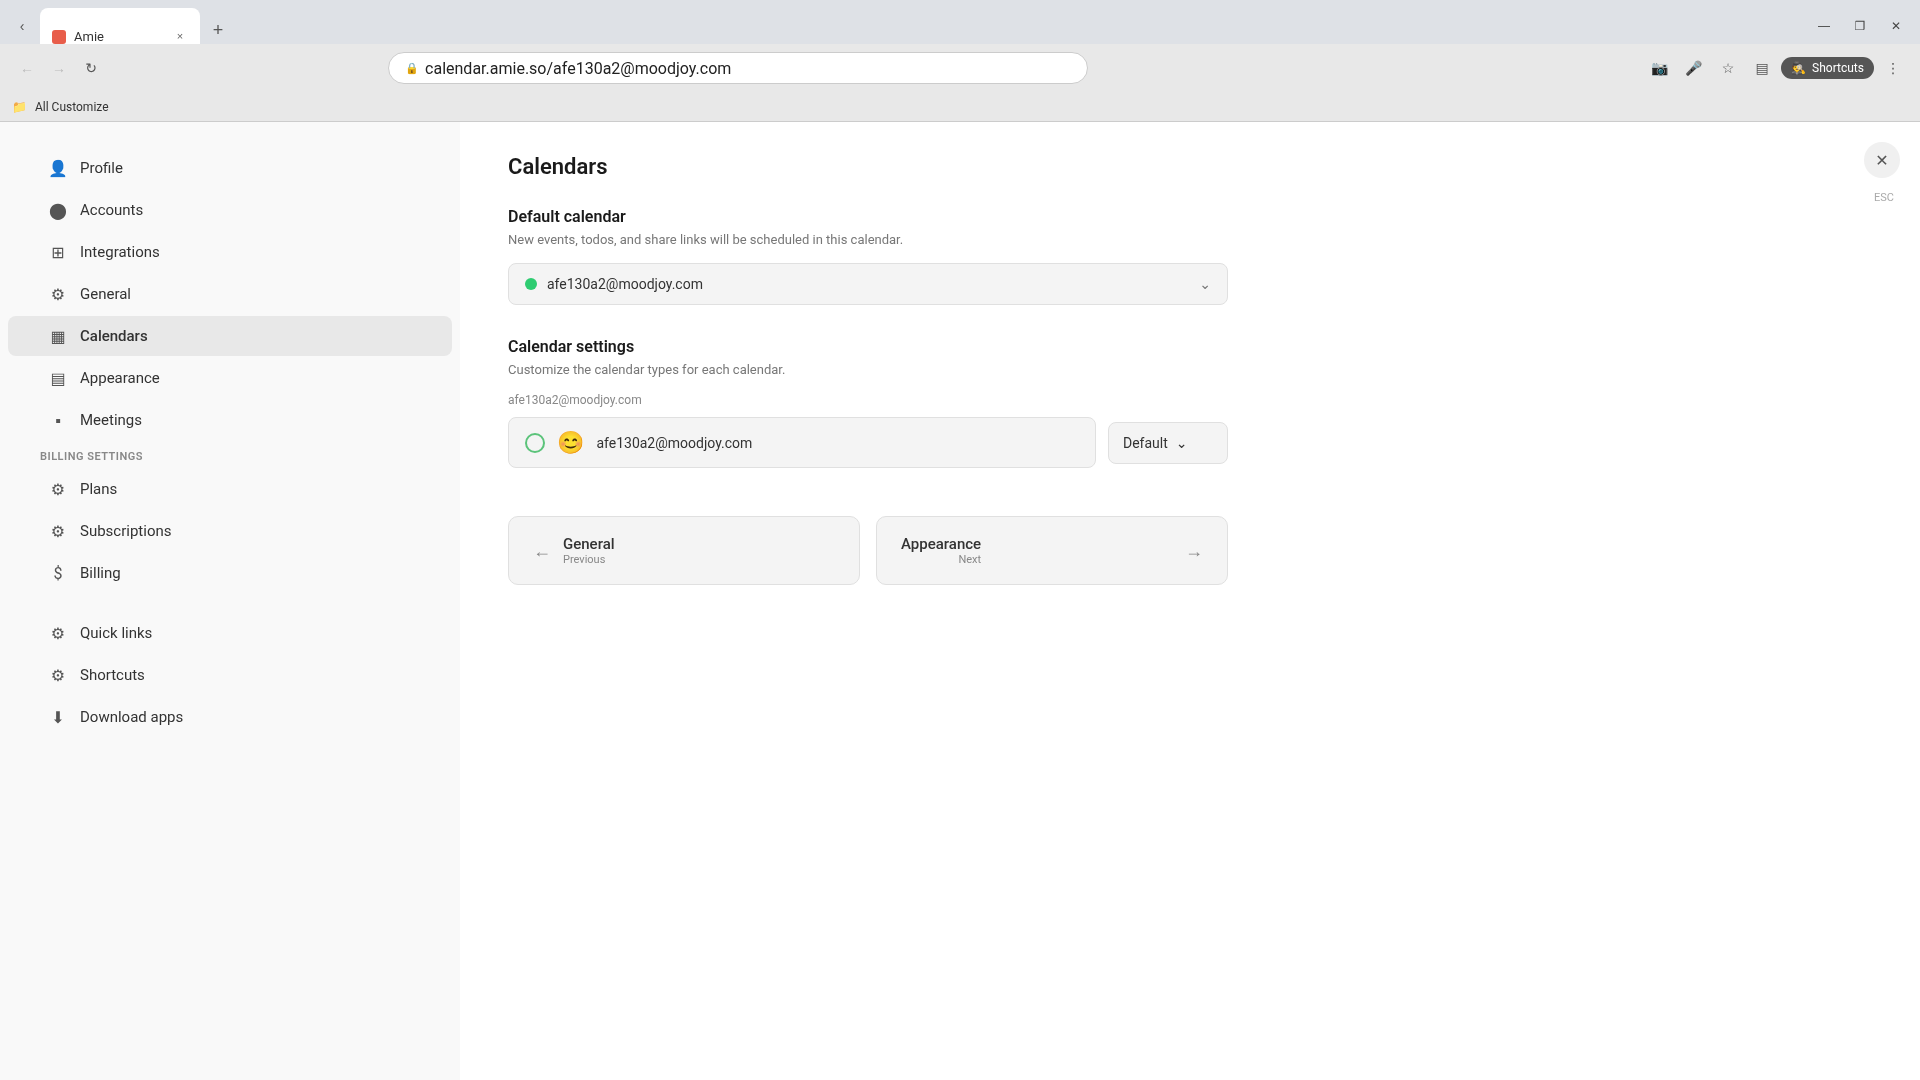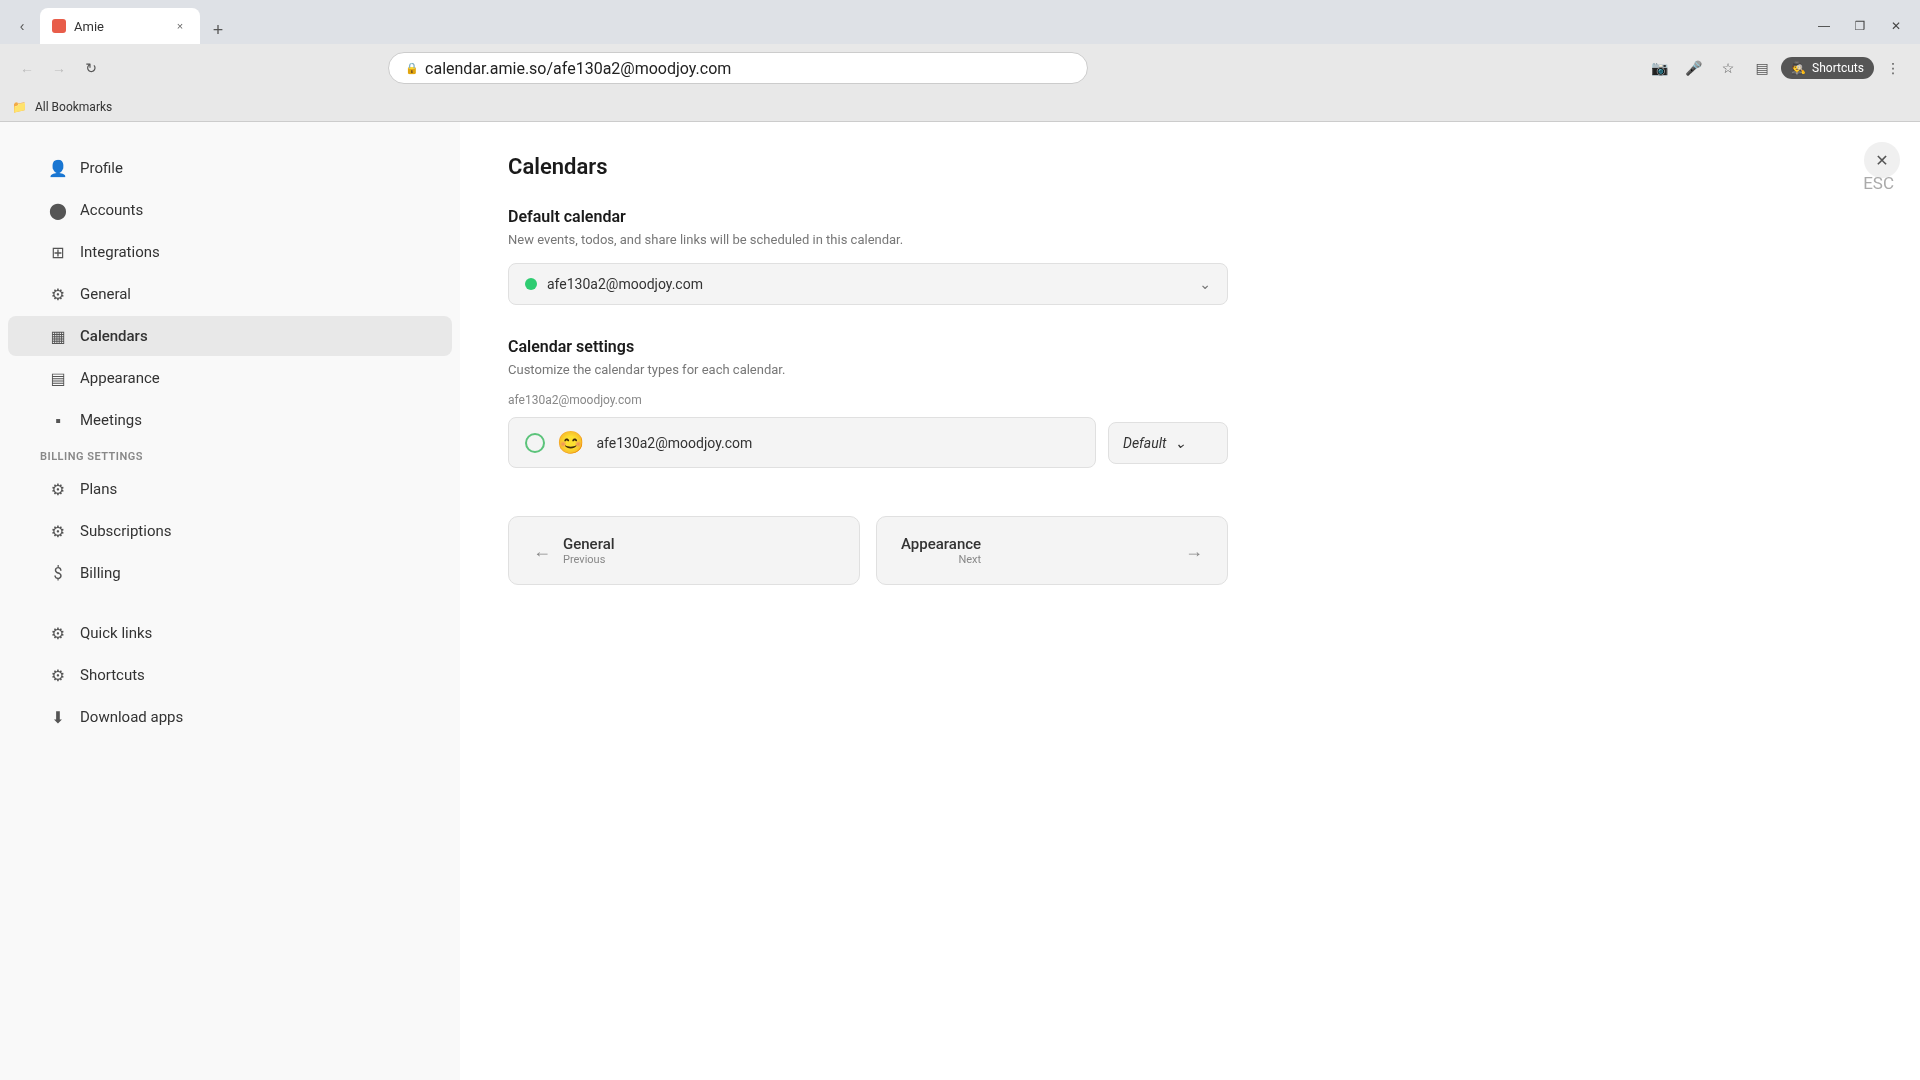--- a/index.html
+++ b/index.html
@@ -23,21 +23,21 @@
       border: none;
       background: transparent;
       cursor: pointer;
       display: flex; align-items: center; justify-content: center;
       color: #555;
       font-size: 14px;
     }
     .browser-nav-group { display: flex; gap: 2px; margin-right: 4px; }
     .tab-strip { display: flex; align-items: flex-end; flex: 1; }
     .browser-tab {
-      display: flex; align-items: center; gap: 8px;
+      display: flex; align-items: flex-end; gap: 8px;
       background: #ffffff;
       border-radius: 8px 8px 0 0;
       padding: 0 12px;
       height: 36px;
       min-width: 160px;
       max-width: 220px;
       font-size: 13px;
       color: #333;
       cursor: pointer;
     }
@@ -200,23 +200,23 @@
       width: 36px; height: 36px;
       border-radius: 50%;
       background: #f0f0f0;
       border: none;
       cursor: pointer;
       display: flex; align-items: center; justify-content: center;
       font-size: 16px; color: #555;
     }
     .esc-label {
       position: absolute;
-      top: 51px;
+      top: 69px;
       right: 26px;
-      font-size: 17px;
+      font-size: 11px;
       color: #aaa;
     }
 
     .page-title {
       font-size: 22px;
       font-weight: 600;
       color: #1a1a1a;
       margin-bottom: 28px;
     }
 
@@ -292,21 +292,20 @@
       align-items: center;
       gap: 8px;
       padding: 12px 14px;
       background: #f4f4f4;
       border-radius: 8px;
       border: 1px solid #e0e0e0;
       cursor: pointer;
       font-size: 14px;
       color: #333;
       min-width: 120px;
-      font-style: italic;
     }
 
     
     .nav-footer {
       display: flex;
       gap: 16px;
       margin-top: 48px;
       max-width: 720px;
     }
     .nav-card {
@@ -371,21 +370,21 @@
       <div class="incognito-badge">
         <span>🕵</span>
         <span>Shortcuts</span>
       </div>
       <button class="browser-action-btn">⋮</button>
     </div>
   </div>
 
   <div class="bookmarks-bar">
     <span class="bookmarks-folder-icon">📁</span>
-    <span class="bookmarks-label">All Bookmarks</span>
+    <span class="bookmarks-label">All Customize</span>
   </div>
 </div>
 
 <div class="app-content">
 
   <div class="sidebar">
 
     <div class="sidebar-item">
       <div class="sidebar-icon">👤</div>
       <span class="sidebar-item-label">Profile</span>

